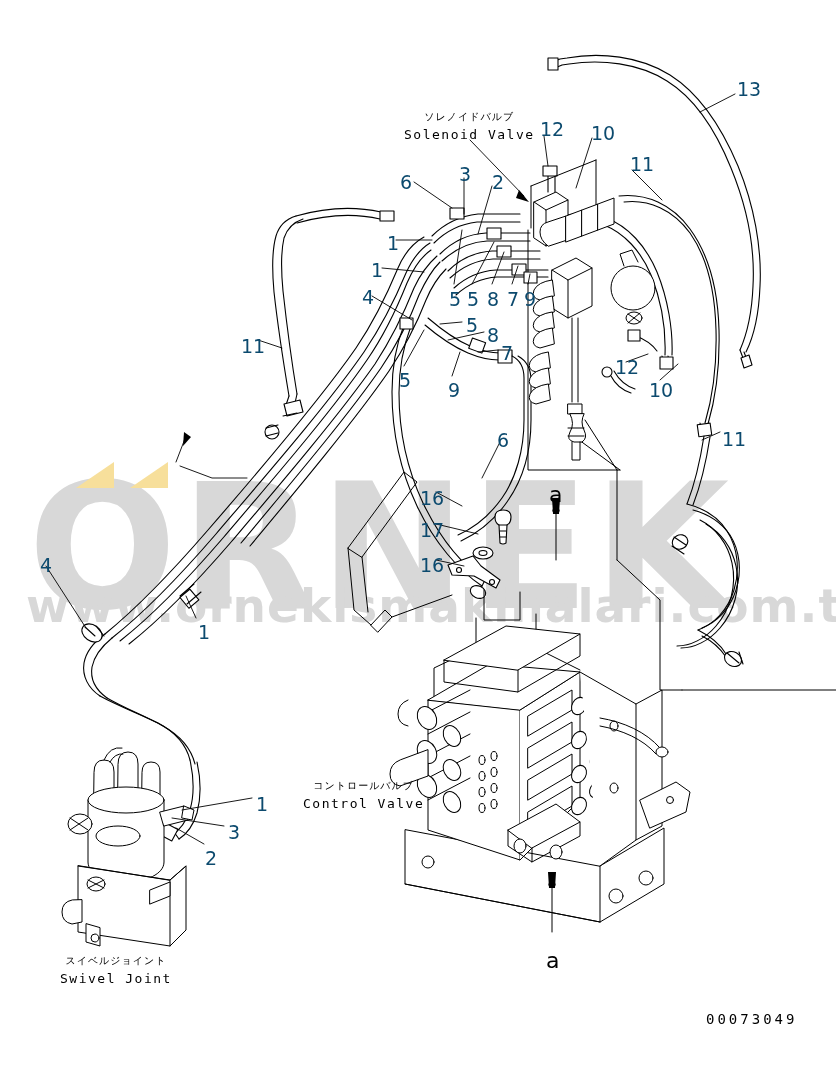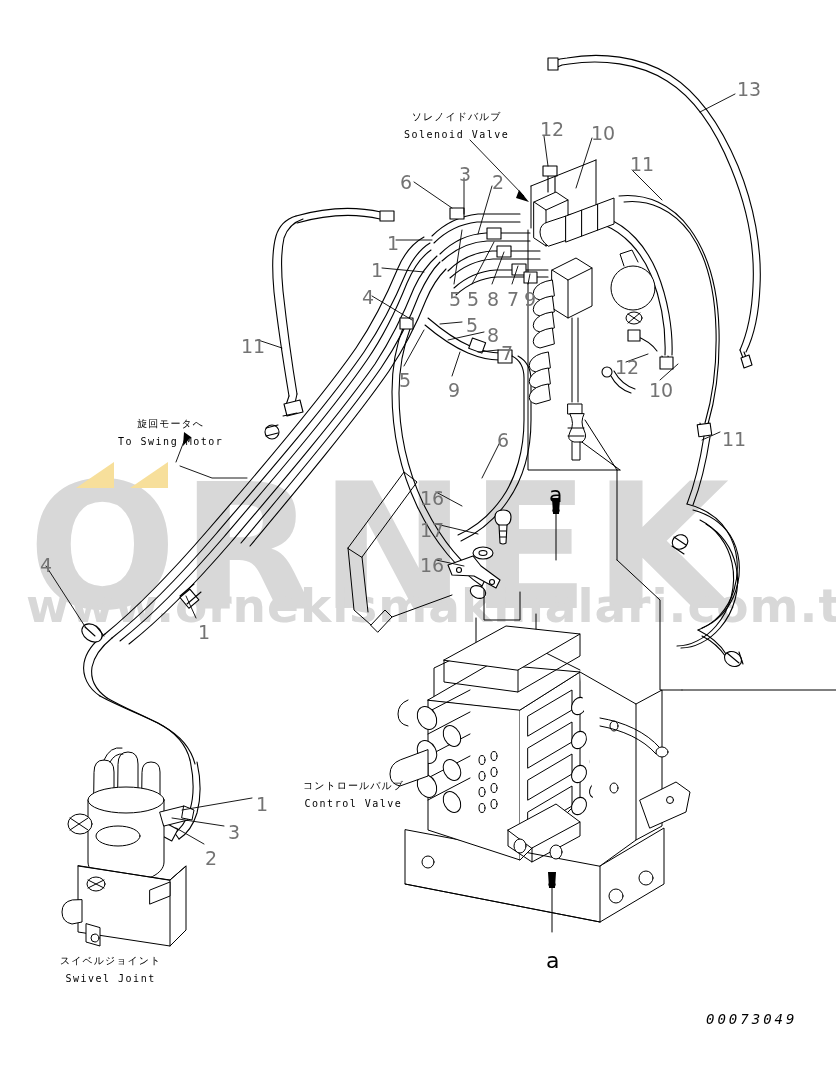--- a/index.html
+++ b/index.html
@@ -21,44 +21,44 @@
   }
   .wm-url{
     position:absolute;left:26px;top:574px;width:800px;
     font-family:"DejaVu Sans", sans-serif;
     font-weight:bold;font-size:47px;line-height:47px;
     letter-spacing:1px;color:#d8d8d8;white-space:nowrap;
   }
   .wm-tri{position:absolute;}
   
   .callout{
-    position:absolute;color:#737373;
+    position:absolute;color:#0c4a6e;
     font-family:"DejaVu Sans", sans-serif;
     font-size:19px;line-height:19px;font-weight:400;
     white-space:nowrap;
   }
   .amark{
     position:absolute;color:#000;
     font-family:"DejaVu Sans", sans-serif;
     font-size:22px;line-height:22px;white-space:nowrap;
   }
   
   .lbl{position:absolute;color:#000;white-space:nowrap;text-align:center;}
   .lbl .jp{
     font-family:"DejaVu Sans", sans-serif;
     font-size:10px;line-height:17px;letter-spacing:1px;display:block;
   }
   .lbl .en{
     font-family:"DejaVu Sans Mono", monospace;
-    font-size:10px;line-height:19px;letter-spacing:1.5px;display:block;
+    font-size:13px;line-height:19px;letter-spacing:1.5px;display:block;
   }
   #partno{
     position:absolute;left:706px;top:1011px;color:#000;
     font-family:"DejaVu Sans Mono", monospace;
-    font-size:14px;letter-spacing:3px;white-space:nowrap;font-style:italic;
+    font-size:14px;letter-spacing:3px;white-space:nowrap;
   }
 </style>
 </head>
 <body>
 
 <div id="sheet">
 
   <div id="watermark">
     <div class="wm-big">ORNEK</div>
     <svg class="wm-tri" style="left:74px;top:450px;" width="100" height="32" viewBox="0 0 100 32">
@@ -525,24 +525,20 @@
       </g>
 
     </g>
   </svg>
 
   <div class="lbl" style="left:404px;top:108px;">
     <span class="jp">ソレノイドバルブ</span>
     <span class="en">Solenoid Valve</span>
   </div>
 
-  <div class="lbl" style="left:118px;top:415px;">
-    <span class="jp">旋回モータへ</span>
-    <span class="en">To Swing Motor</span>
-  </div>
 
   <div class="lbl" style="left:303px;top:777px;">
     <span class="jp">コントロールバルブ</span>
     <span class="en">Control Valve</span>
   </div>
 
   <div class="lbl" style="left:60px;top:952px;">
     <span class="jp">スイベルジョイント</span>
     <span class="en">Swivel Joint</span>
   </div>

